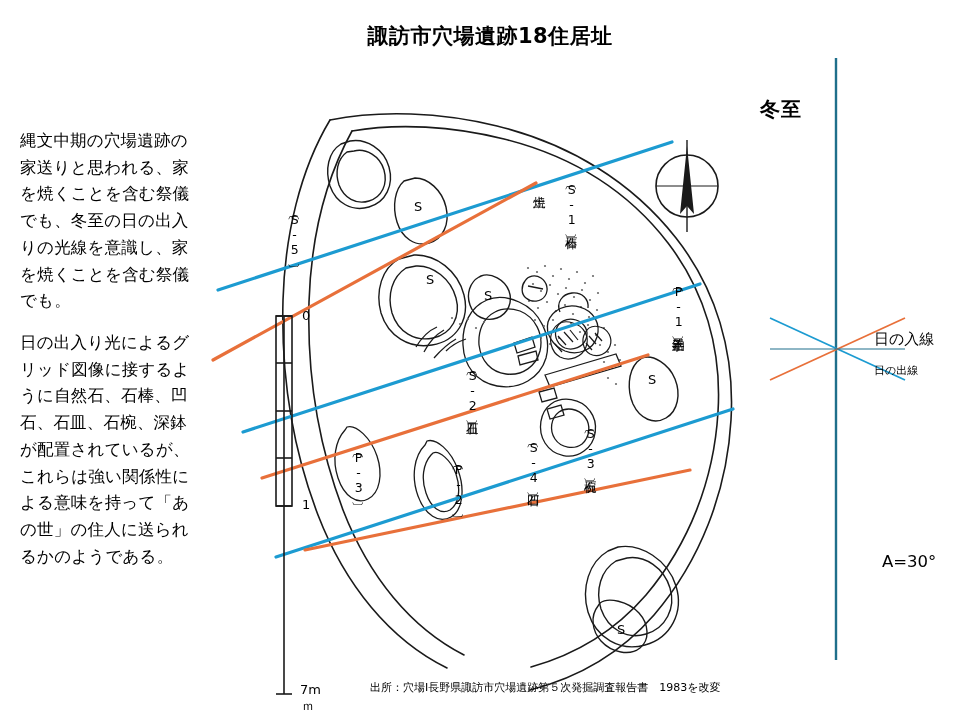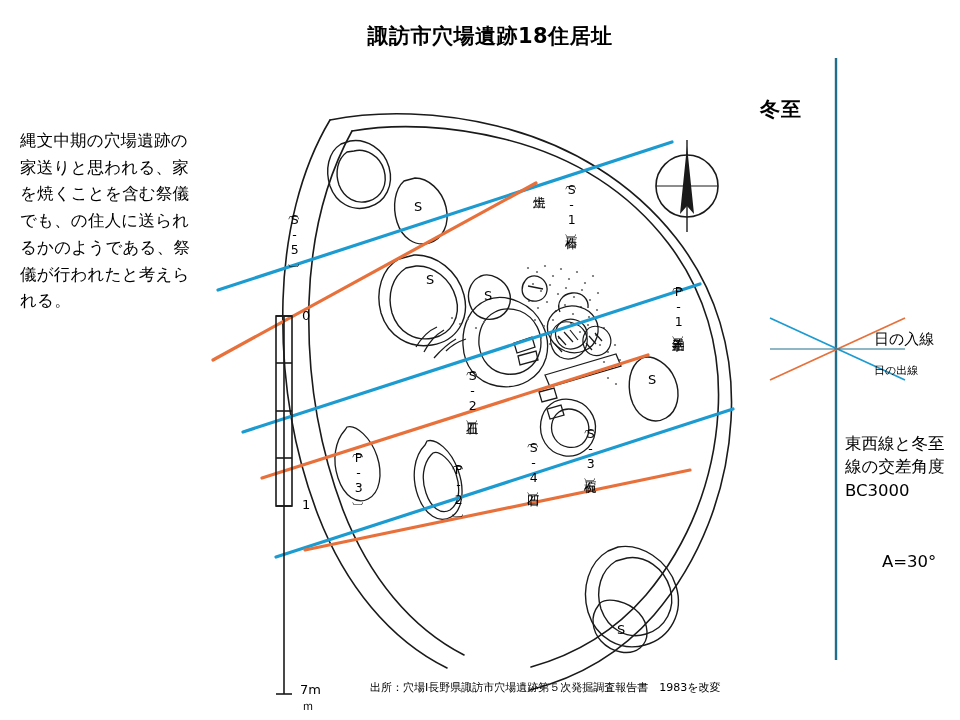--- a/index.html
+++ b/index.html
@@ -104,21 +104,22 @@
     font-size: 13px;
   }
 </style>
 </head>
 <body>
 
 <div class="page">
 
   <div id="title">諏訪市穴場遺跡18住居址</div>
 
-  <div class="body-text" id="para1">縄文中期の穴場遺跡の家送りと思われる、家を焼くことを含む祭儀でも、の住人に送られるかのようである、祭儀が行われたと考えられる。</div>
+  <div class="body-text" id="para1">縄文中期の穴場遺跡の家送りと思われる、家を焼くことを含む祭儀でも、冬至の日の出入りの光線を意識し、家を焼くことを含む祭儀でも。</div>
+  <div class="body-text" id="para2">日の出入り光によるグリッド図像に接するように自然石、石棒、凹石、石皿、石椀、深鉢が配置されているが、これらは強い関係性による意味を持って「あの世」の住人に送られるかのようである。</div>
 
   <svg class="layer" viewBox="0 0 960 720">
 
     <g fill="none" stroke="#1a1a1a" stroke-width="1.6" stroke-linecap="round">
       <path d="M330,120 C300,170 285,235 283,300 C281,372 292,447 318,515 C345,585 390,640 447,668"></path>
       <path d="M352,131 C325,180 311,240 309,302 C307,372 318,444 343,510 C369,577 411,628 464,655"></path>
       <path d="M330,120 C380,110 440,112 497,126 C570,144 632,182 676,238 C716,289 735,352 731,420 C727,492 700,561 654,615 C620,654 577,678 530,690"></path>
       <path d="M352,131 C398,123 452,126 504,139 C572,156 628,191 668,243 C704,290 722,348 718,412 C714,480 689,544 646,595 C614,632 574,655 531,667"></path>
     </g>
 
@@ -295,18 +296,17 @@
   <div style="position:absolute;left:617px;top:622px;font-size:13px;">S</div>
 
   <div class="scale-num" style="left:302px; top:308px;">0</div>
   <div class="scale-num" style="left:302px; top:497px;">1</div>
   <div class="scale-num" style="left:300px; top:682px;">7m</div>
   <div class="scale-num" style="left:302px; top:698px; font-size:12px;">ｍ</div>
 
   <div id="winter-label">冬至</div>
   <div id="sunset-label">日の入線</div>
   <div id="sunrise-label">日の出線</div>
-  <div id="right-note">東西線と冬至線の交差角度BC3000</div>
   <div id="right-angle">A=30°</div>
 
   <div id="source">出所：穴場Ⅰ長野県諏訪市穴場遺跡第５次発掘調査報告書　1983を改変</div>
 
 </div>
 
 </body></html>

